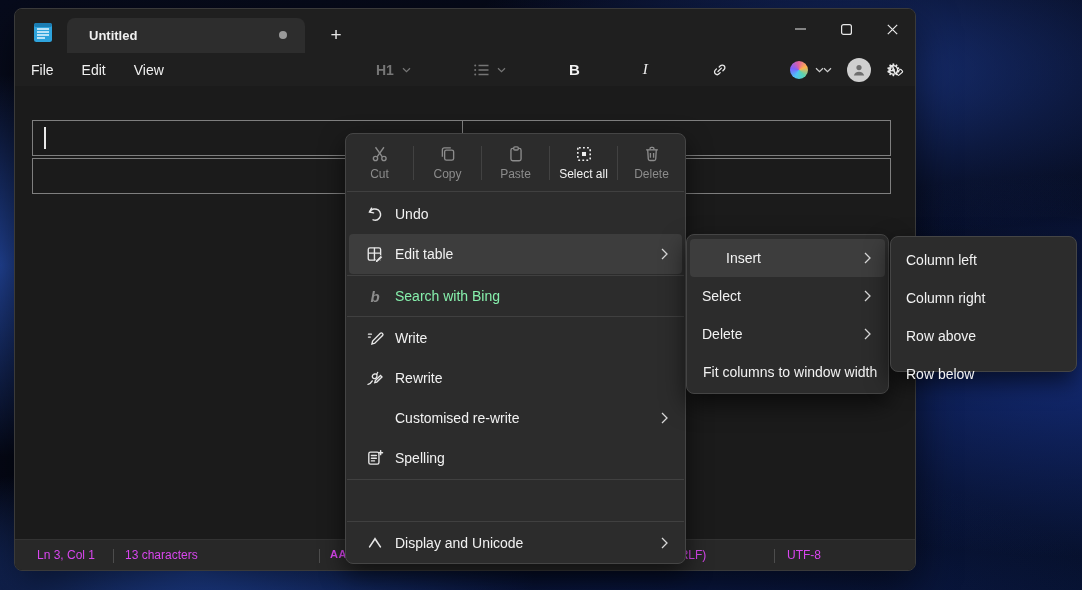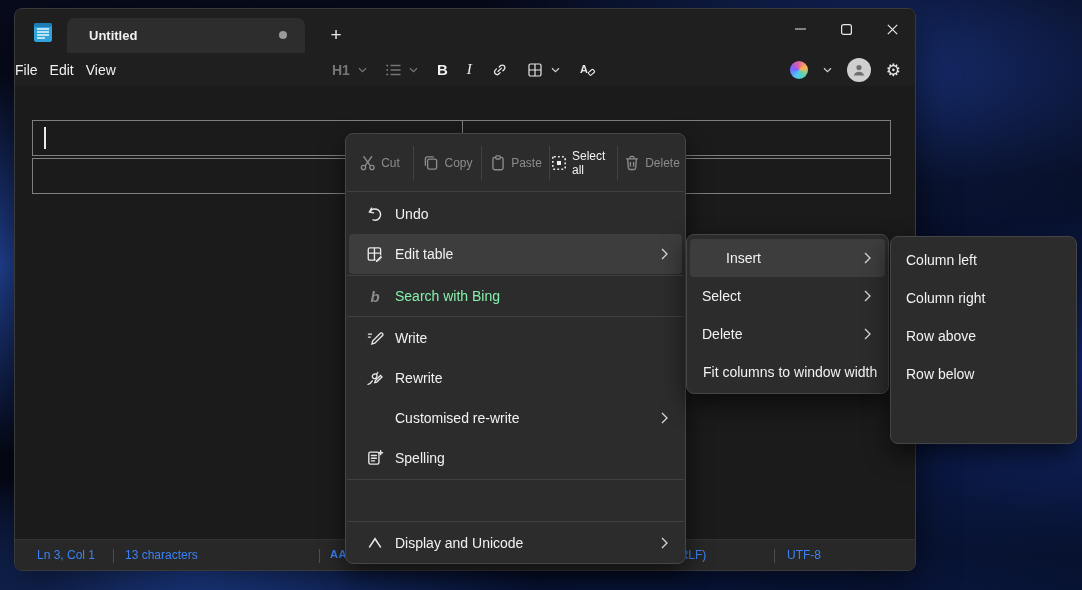--- a/index.html
+++ b/index.html
@@ -34,58 +34,58 @@
   .newtab { position:absolute; left:306px; top:12px; width:30px; height:28px;
     color:#e6e6e6; font-size:19px; font-weight:300; display:flex; align-items:center; justify-content:center; border-radius:5px; }
   .wc { position:absolute; top:0; height:40px; width:46px; display:flex;
     align-items:center; justify-content:center; color:#e8e8e8; }
   .wc svg { display:block; }
   #wc-min  { right:92px; } #wc-max { right:46px; } #wc-close { right:0; }
 
   
   .toolbar { position:absolute; left:0; top:44px; right:0; height:33px; background:#1f1f1f;
     display:flex; align-items:center; }
-  .menubar { display:flex; gap:12px; }
+  .menubar { display:flex; margin-left:16px; gap:28px; }
   .menubar .mitem { font-size:14px; color:#f0f0f0; }
   .fmt { position:absolute; left:312px; top:0; height:33px; display:flex; align-items:center; gap:9px; }
-  .fmt .tbtn { display:flex; align-items:center; gap:8px; padding:0 5px; height:26px; border-radius:4px; }
+  .fmt .tbtn { display:flex; align-items:center; gap:8px; padding:0 5px; height:26px; border-radius:4px;margin-left:44px; }
   .dim { color:#767676; }
   .tb-h1 { font-size:14px; font-weight:700; }
   .tb-b { font-size:15px; font-weight:800; color:#f0f0f0; }
   .tb-i { font-size:15px; font-style:italic; font-family:"Liberation Serif", serif; color:#f0f0f0; }
   .rightctl { position:absolute; right:14px; top:0; height:33px; display:flex; align-items:center; gap:15px; }
   .copilot { width:18px; height:18px; border-radius:50%;
     background:conic-gradient(from 210deg, #4fc3f7, #7b61ff, #e05fa0, #ffb34d, #58d3b0, #4fc3f7); }
   .avatar { width:24px; height:24px; border-radius:50%; background:#cfcfcf;
     display:flex; align-items:center; justify-content:center; }
   .gear { font-size:17px; color:#e8e8e8; font-family:"DejaVu Sans", sans-serif; }
 
   
   .editor { position:absolute; left:0; top:77px; right:0; bottom:31px; background:#1b1b1b; }
   .doc-table { position:absolute; left:17px; top:34px; width:859px; }
   .trow { position:relative; height:36px; border:1px solid #7f7f7f; margin-bottom:2px; }
   .tdiv { position:absolute; left:429px; top:0; bottom:0; width:1px; background:#7f7f7f; }
   .caret { position:absolute; left:29px; top:41px; width:1.5px; height:22px; background:#e8e8e8; }
 
   
   .statusbar { position:absolute; left:0; right:0; bottom:0; height:31px; background:#282828;
-    border-top:1px solid #333; font-size:12px; color:#3b82f6; }
+    border-top:1px solid #333; font-size:12px; color:#d946ef; }
   .sb { position:absolute; top:8px; white-space:nowrap; }
   .sbsep { position:absolute; top:9px; width:1px; height:14px; background:#4d4d4d; }
   .sb-zoomicon { letter-spacing:.5px; font-size:11px; font-weight:600; }
 
   
   .menu { position:absolute; background:#2c2c2c; border:1px solid #454545; border-radius:8px;
     box-shadow:0 10px 24px rgba(0,0,0,.6); color:#f2f2f2; font-size:14px; }
   #menu-main { left:345px; top:133px; width:341px; height:431px; z-index:10; }
   #menu-edit-table { left:686px; top:234px; width:203px; height:160px; z-index:11; padding:4px 0; }
-  #menu-insert { left:890px; top:236px; width:187px; height:208px; z-index:12; padding:4px 0; }
+  #menu-insert { left:890px; top:236px; width:187px; height:136px; z-index:12; padding:4px 0; }
 
   .acts { position:absolute; left:0; top:0; right:0; height:57px; display:flex; align-items:center; }
-  .act { flex:1; display:flex; flex-direction:row; align-items:center; justify-content:center; gap:4px; height:100%; }
+  .act { flex:1; display:flex; flex-direction:column; align-items:center; justify-content:center; gap:4px; height:100%; }
   .act .alabel { font-size:12px; }
   .act.disabled .alabel { color:#8c8c8c; }
   .act .aicon svg { display:block; }
   .vsep { width:1px; height:34px; background:#424242; }
   .hsep { position:absolute; left:1px; right:1px; height:1px; background:#404040; }
 
   .mi { position:absolute; left:3px; right:3px; height:40px; display:flex; align-items:center; border-radius:4px; }
   .mi.hl { background:#3d3d3d; }
   .mi-ic { width:20px; margin-left:16px; display:flex; justify-content:center; }
   .mi-label { margin-left:10px; }

